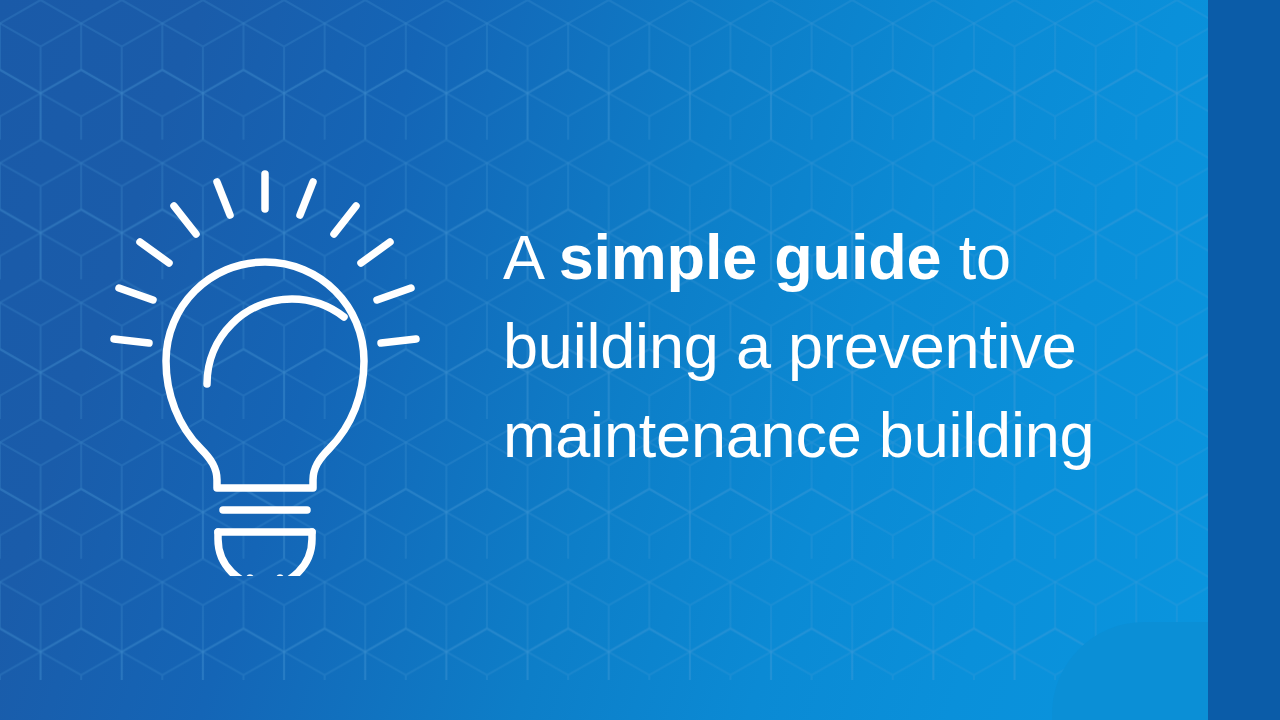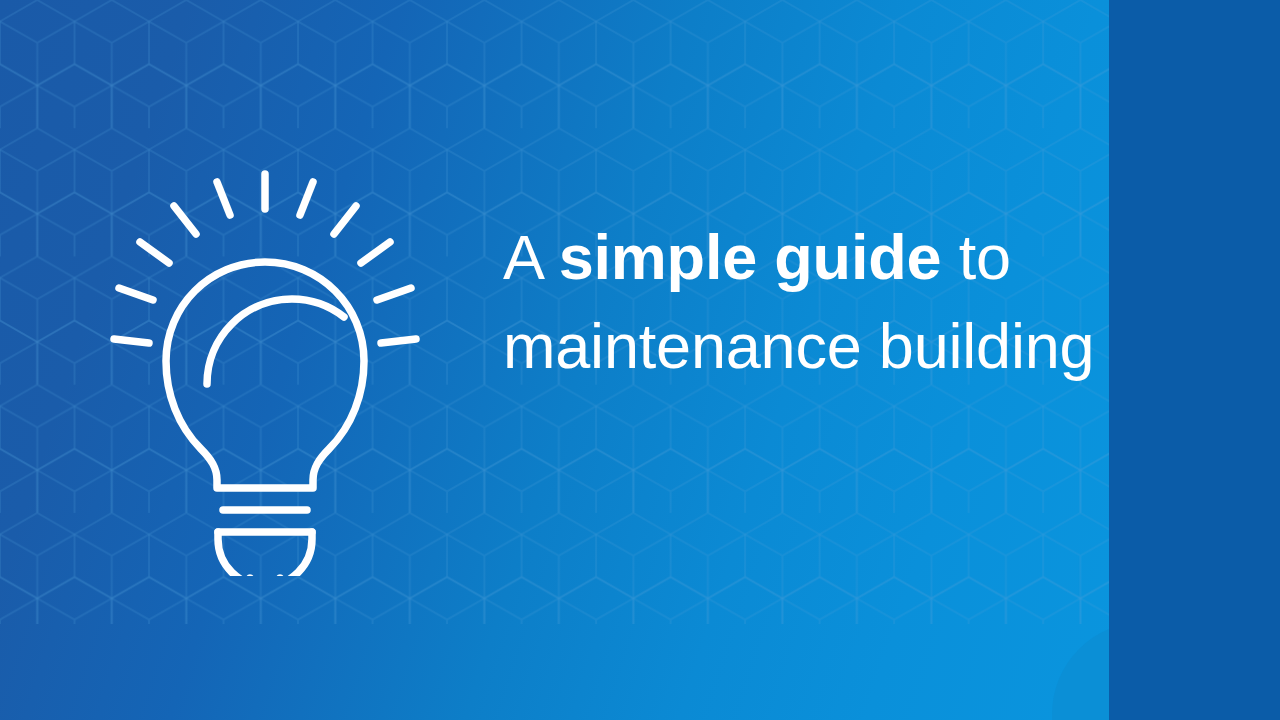--- a/index.html
+++ b/index.html
@@ -7,21 +7,21 @@
     margin: 0;
     padding: 0;
     background: #0b5ca8;
   }
   body {
     font-family: "Liberation Sans", sans-serif;
   }
 
   .banner {
     position: relative;
-    width: 1109px;
+    width: 1208px;
     height: 720px;
     overflow: hidden;
     
     background:
       linear-gradient(108deg,
         #1a5aa8 0%,
         #1a5caa 14%,
         #1465b6 30%,
         #0d7ec8 52%,
         #0b8ad4 68%,
@@ -153,16 +153,17 @@
           <path d="M40 96 L69 117"></path>
           <path d="M19 142 L53 154"></path>
           <path d="M14 193 L49 197"></path>
         </g>
       </g>
     </svg>
   </div>
 
   <div class="headline">
     <span class="line"><span>A </span><span class="bold">simple guide</span><span> to</span></span>
+    <span class="line">building a preventive</span>
     <span class="line">maintenance building</span>
   </div>
 
 </div>
 
 </body></html>

